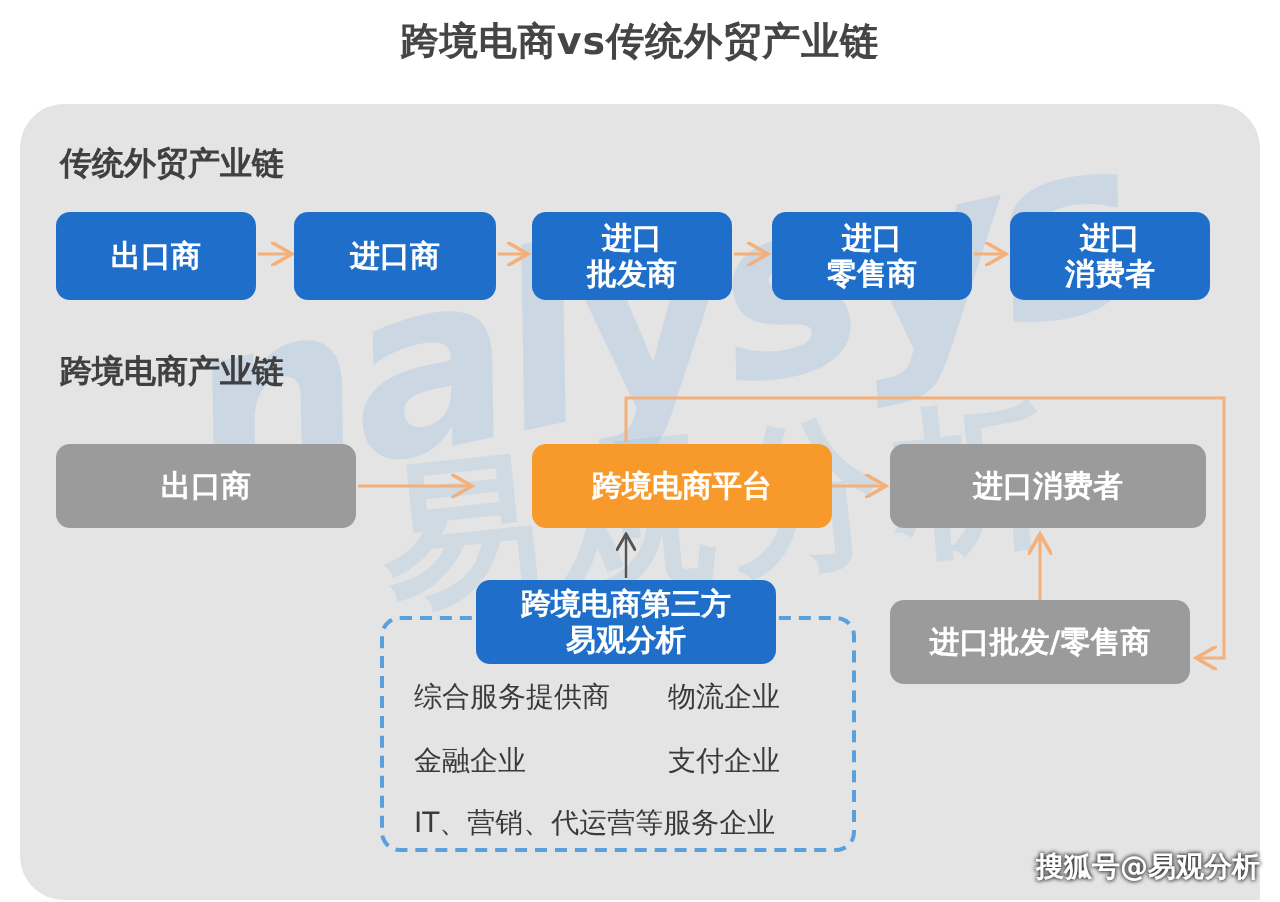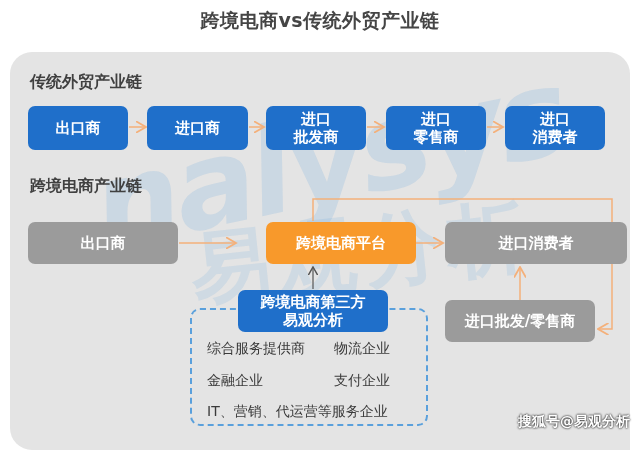--- a/index.html
+++ b/index.html
@@ -9,21 +9,21 @@
   .sec-label{position:absolute;font-size:16px;font-weight:bold;color:#404040;}
   .box{position:absolute;display:flex;align-items:center;justify-content:center;text-align:center;color:#fff;font-weight:bold;border-radius:7px;line-height:1.2;box-sizing:border-box;}
   .blue{background:#1f6fca;font-size:15px;}
   .gray{background:#9b9b9b;font-size:15px;}
   .orange{background:#f8992b;font-size:15px;}
   .dashed{position:absolute;left:190px;top:308px;width:238px;height:118px;border:2px dashed #5aa0dc;border-radius:10px;box-sizing:border-box;}
   .svc{position:absolute;font-size:14px;color:#3a3a3a;}
   svg.lines{position:absolute;left:0;top:0;width:640px;height:451px;pointer-events:none;}
   .watermark-logo{position:absolute;left:90px;top:90px;font-size:120px;font-weight:bold;color:rgba(90,160,220,0.18);transform:rotate(-12deg);font-style:italic;letter-spacing:-4px;}
   .watermark-cn{position:absolute;left:190px;top:200px;font-size:80px;font-weight:bold;color:rgba(90,160,220,0.15);transform:rotate(-6deg);letter-spacing:6px;}
-  .footer{position:absolute;right:10px;bottom:20px;font-size:14px;font-weight:bold;color:#fff;text-shadow:0 0 2px #333,0 0 2px #333;}
+  .footer{position:absolute;right:10px;bottom:8px;font-size:14px;font-weight:bold;color:#fff;text-shadow:0 0 2px #333,0 0 2px #333;}
 </style>
 </head>
 <body>
 
 <div class="title">跨境电商vs传统外贸产业链</div>
 
 <div class="panel"></div>
 
 <div class="watermark-logo">nalysys</div>
 <div class="watermark-cn">易观分析</div>
@@ -71,21 +71,21 @@
 </div>
 <div class="box blue" style="left:505px;top:106px;width:100px;height:44px;flex-direction:column;">
   <span>进口</span>
   <span>消费者</span>
 </div>
 
 <div class="sec-label" style="left:30px;top:176px;">跨境电商产业链</div>
 
 <div class="box gray" style="left:28px;top:222px;width:150px;height:42px;">出口商</div>
 <div class="box orange" style="left:238px;top:222px;width:150px;height:42px;margin-left:28px;">跨境电商平台</div>
-<div class="box gray" style="left:445px;top:222px;width:182px;height:42px;">进口消费者</div>
+<div class="box gray" style="left:445px;top:222px;width:158px;height:42px;">进口消费者</div>
 
 <div class="dashed"></div>
 
 <div class="box blue" style="left:238px;top:290px;width:150px;height:42px;flex-direction:column;">
   <span>跨境电商第三方</span>
   <span>易观分析</span>
 </div>
 
 <div class="box gray" style="left:445px;top:300px;width:150px;height:42px;">进口批发/零售商</div>
 

